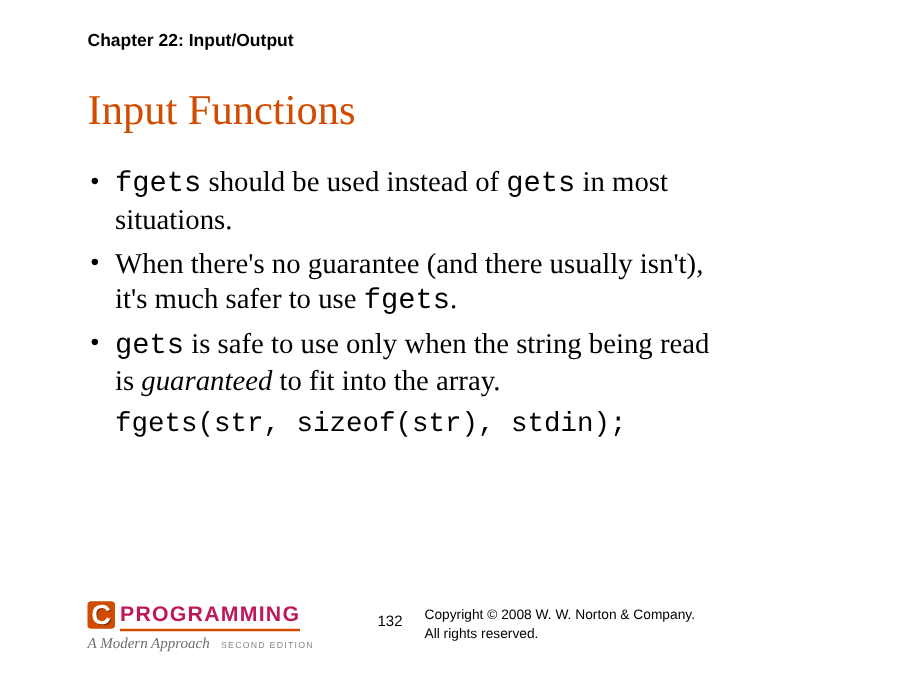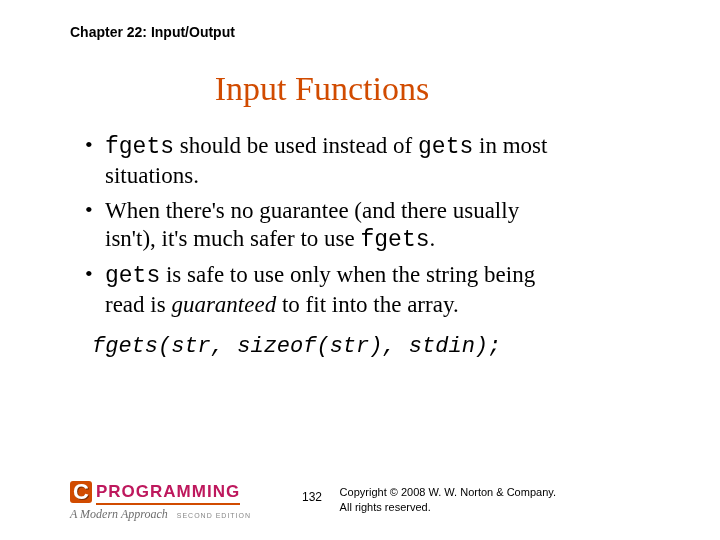--- a/index.html
+++ b/index.html
@@ -22,31 +22,30 @@
     font-family: Arial, Helvetica, sans-serif;
     font-weight: bold;
     font-size: 14px;
     color: #000;
     margin-bottom: 30px;
   }
   .title {
     font-family: "Times New Roman", Times, serif;
     font-size: 34px;
     color: #d14b00;
-    text-align: center;
     margin-bottom: 24px;
   }
   .body {
     font-size: 23px;
     line-height: 1.25;
   }
   ul.bullets {
     list-style: none;
     padding: 0;
-    margin: 13px;
+    margin: 0;
   }
   ul.bullets > li {
     position: relative;
     padding-left: 22px;
     margin-bottom: 6px;
   }
   ul.bullets > li::before {
     content: "•";
     position: absolute;
     left: 2px;
@@ -55,21 +54,20 @@
     line-height: 1.2;
   }
   .mono {
     font-family: "Courier New", Courier, monospace;
   }
   .ital { font-style: italic; }
   .codeblock {
     font-family: "Courier New", Courier, monospace;
     font-size: 22px;
     margin: 6px 0 0 22px;
-    font-style: italic;
   }
   .footer {
     position: absolute;
     left: 0; right: 0;
     bottom: 18px;
     height: 44px;
   }
   .logo {
     position: absolute;
     left: 70px;

